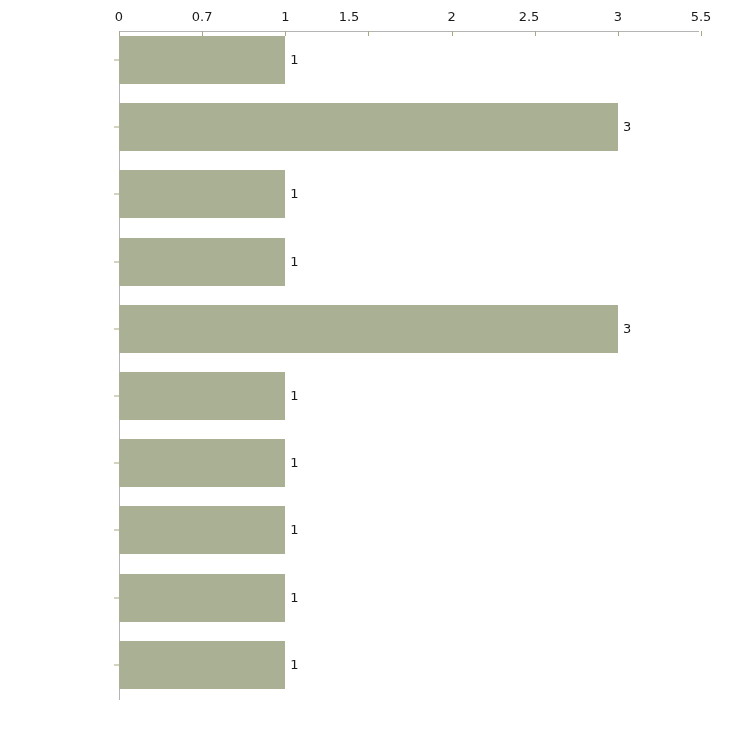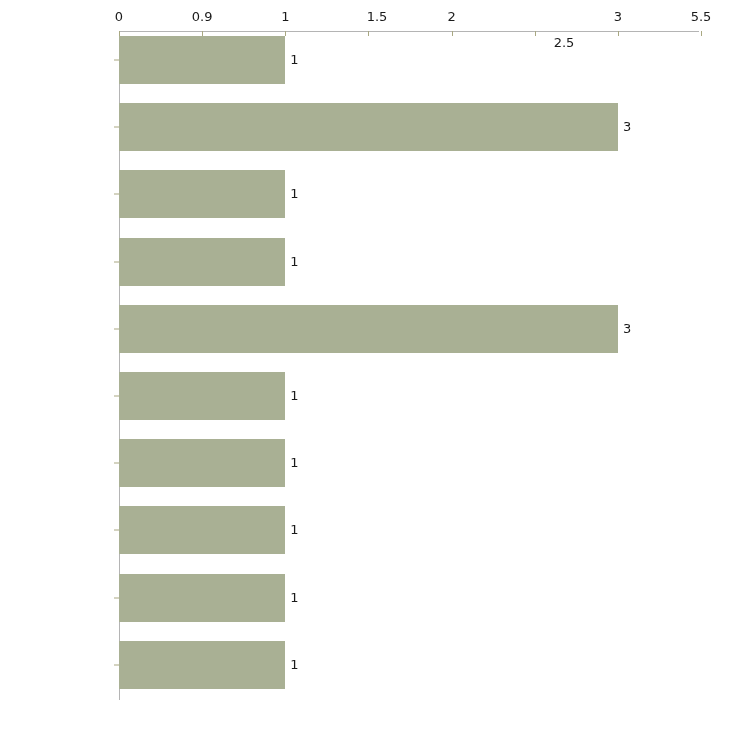--- a/index.html
+++ b/index.html
@@ -99,29 +99,29 @@
 
 <div id="chart-root">
 
   <div class="axis-line-x"></div>
   <div class="axis-line-y"></div>
 
   <div id="xticks-container">
       <div class="tick-mark" style="left: 119px;"></div>
       <div class="tick-label" style="left: 119px;">0</div>
       <div class="tick-mark" style="left: 202.15px;"></div>
-      <div class="tick-label" style="left: 202.15px;">0.9</div>
+      <div class="tick-label" style="left: 202.15px;">0.7</div>
       <div class="tick-mark" style="left: 285.3px;"></div>
       <div class="tick-label" style="left: 285.3px;">1</div>
       <div class="tick-mark" style="left: 368.45px;"></div>
-      <div class="tick-label" style="left: 377px;">1.5</div>
+      <div class="tick-label" style="left: 349px;">1.5</div>
       <div class="tick-mark" style="left: 451.6px;"></div>
       <div class="tick-label" style="left: 451.6px;">2</div>
       <div class="tick-mark" style="left: 534.75px;"></div>
-      <div class="tick-label" style="left: 564px; margin-top: 26px;">2.5</div>
+      <div class="tick-label" style="left: 529px;">2.5</div>
       <div class="tick-mark" style="left: 617.9px;"></div>
       <div class="tick-label" style="left: 617.9px;">3</div>
       <div class="tick-mark" style="left: 701.05px;"></div>
       <div class="tick-label" style="left: 701.05px;">5.5</div>
     </div>
   <div id="bars-container">
       <div class="bar-row" style="top: 36px; width: 730px;">
         <div class="label-clip"></div>
         <div class="cat-tick"></div>
         <div class="bar" style="width: 166.3px; background: rgb(169, 176, 148);"></div>

